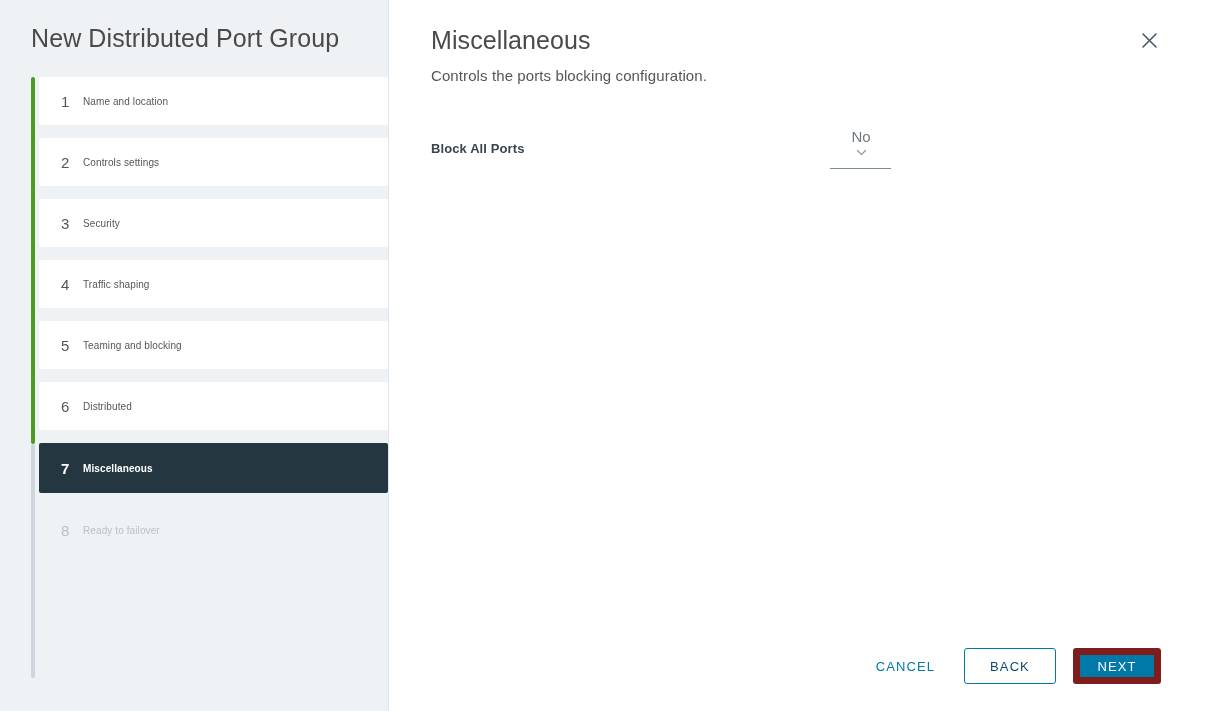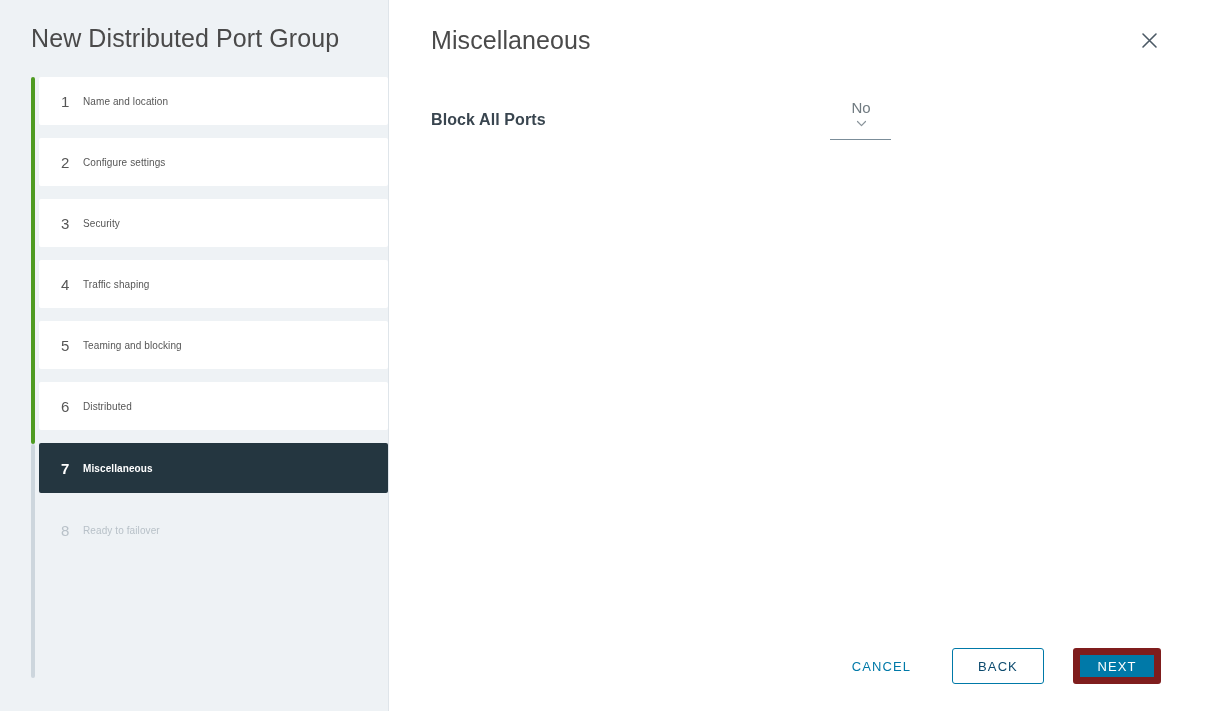--- a/index.html
+++ b/index.html
@@ -146,21 +146,21 @@
     padding: 44px 0 0 42px;
   }
 
   .form-row {
     display: flex;
     align-items: center;
     width: 460px;
   }
 
   .form-label {
-    font-size: 16px;
+    font-size: 13px;
     font-weight: 700;
     color: #39454f;
     flex: 1 1 auto;
     letter-spacing: 0.1px;
   }
 
   .select-wrap {
     position: relative;
     width: 61px;
     border-bottom: 1px solid #7b8d99;
@@ -180,21 +180,21 @@
     display: block;
   }
 
   
   .footer {
     position: absolute;
     right: 24px;
     bottom: 27px;
     display: flex;
     align-items: center;
-    gap: 12px;
+    gap: 0;
   }
 
   .btn {
     font-family: "Liberation Sans", sans-serif;
     font-size: 13px;
     letter-spacing: 1.1px;
     cursor: pointer;
     border-radius: 3px;
     display: inline-flex;
     align-items: center;
@@ -242,21 +242,21 @@
       <div class="step-rail done"></div>
       <div class="step-rail todo"></div>
 
       <div class="step">
         <span class="num">1</span>
         <span class="label">Name and location</span>
       </div>
 
       <div class="step">
         <span class="num">2</span>
-        <span class="label">Configure settings</span>
+        <span class="label">Controls settings</span>
       </div>
 
       <div class="step">
         <span class="num">3</span>
         <span class="label">Security</span>
       </div>
 
       <div class="step">
         <span class="num">4</span>
         <span class="label">Traffic shaping</span>
@@ -286,20 +286,21 @@
 
   <section class="main">
 
     <div class="close-btn">
       <svg width="17" height="17" viewBox="0 0 17 17" aria-hidden="true">
         <path d="M2 2 L15 15 M15 2 L2 15" stroke="currentColor" stroke-width="1.6" fill="none" stroke-linecap="round"></path>
       </svg>
     </div>
 
     <h2 class="panel-title">Miscellaneous</h2>
+    <p class="panel-subtitle">Controls the ports blocking configuration.</p>
 
     <div class="form-area">
       <div class="form-row">
         <span class="form-label">Block All Ports</span>
 
         <div class="select-wrap">
           <span class="select-value">No</span>
           <span class="select-caret">
             <svg width="13" height="13" viewBox="0 0 13 13" aria-hidden="true">
               <path d="M2.5 4.5 L6.5 8.6 L10.5 4.5" stroke="currentColor" stroke-width="1.2" fill="none" stroke-linecap="round" stroke-linejoin="round"></path>

